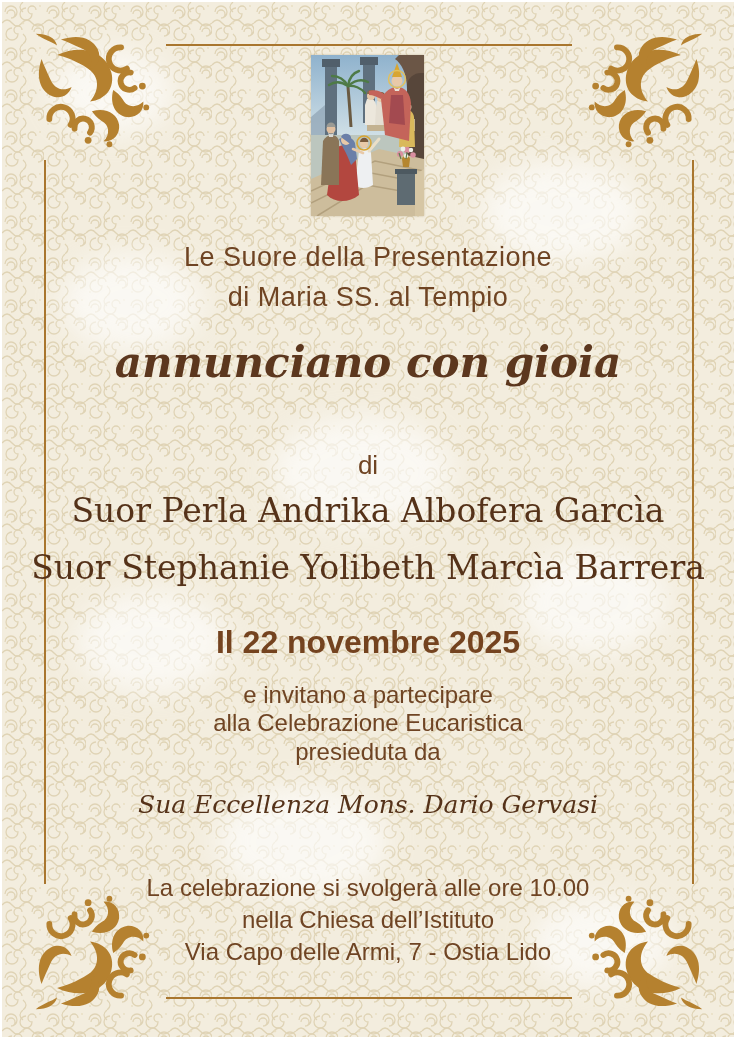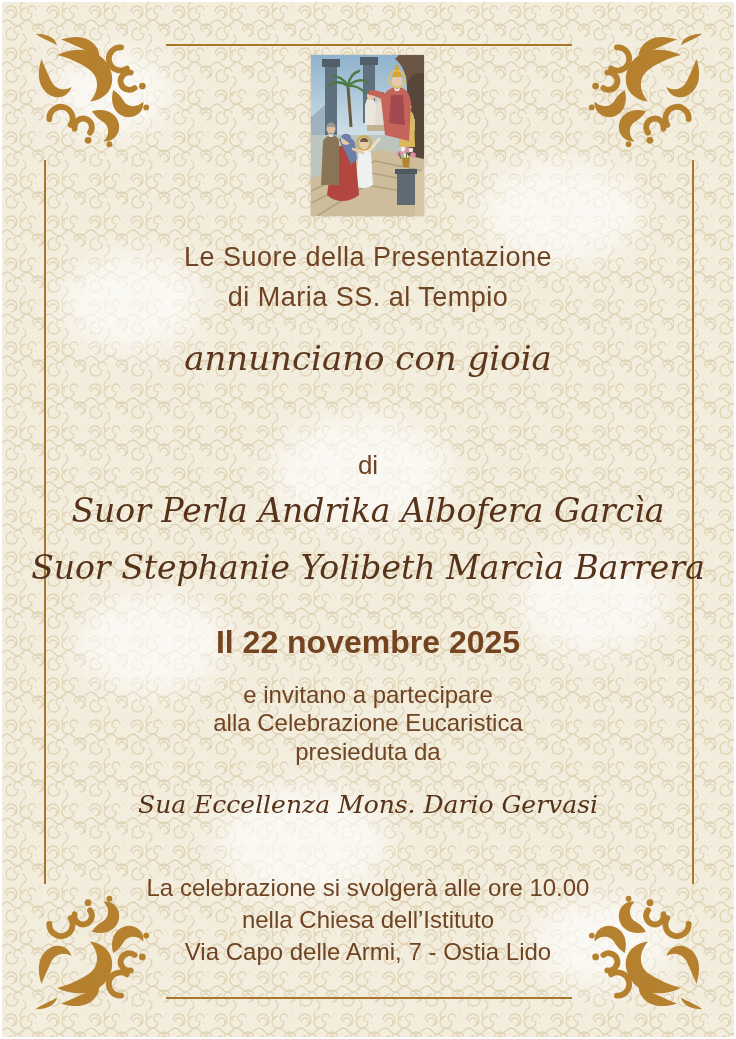--- a/index.html
+++ b/index.html
@@ -14,26 +14,26 @@
   .fl-right{left:690px;top:158px;width:2px;height:724px;}
   .corner{position:absolute;width:126px;height:126px;}
   .c-tl{left:26px;top:24px;}
   .c-tr{left:582px;top:24px;transform:scaleX(-1);}
   .c-bl{left:26px;top:889px;transform:scaleY(-1);}
   .c-br{left:582px;top:889px;transform:scale(-1,-1);}
   .holy-img{position:absolute;left:309px;top:53px;width:113px;height:161px;
             box-shadow:0 0 2px rgba(120,90,40,.35);}
   .line{position:absolute;left:0;width:732px;text-align:center;}
   .sans-lg{font-size:27px;color:#6f4423;letter-spacing:.5px;}
-  .announce{font-family:"DejaVu Serif", serif;font-style:italic;font-size:34px;color:#5c371e;}
+  .announce{font-family:"DejaVu Serif", serif;font-style:italic;font-size:42px;color:#5c371e;font-weight:bold;}
   .profession{font-size:29px;color:#6b3d1e;letter-spacing:.5px;}
   .profession .cap{font-family:"Liberation Serif", serif;font-size:41px;
                    line-height:1;vertical-align:-4px;}
   .di{font-size:26px;color:#6f4423;}
-  .sister{font-family:"DejaVu Serif", serif;font-style:italic;font-size:33px;color:#553219;}
+  .sister{font-family:"DejaVu Serif", serif;font-size:33px;color:#553219;}
   .date{font-size:32px;font-weight:bold;color:#74431f;}
   .sans-md{font-size:24px;color:#6f4423;}
   .celebrant{font-family:"DejaVu Serif", serif;font-style:italic;font-size:25px;color:#553219;}
 </style>
 </head>
 <body>
 
 <div class="card">
 
   <svg class="bg-svg" aria-hidden="true">

